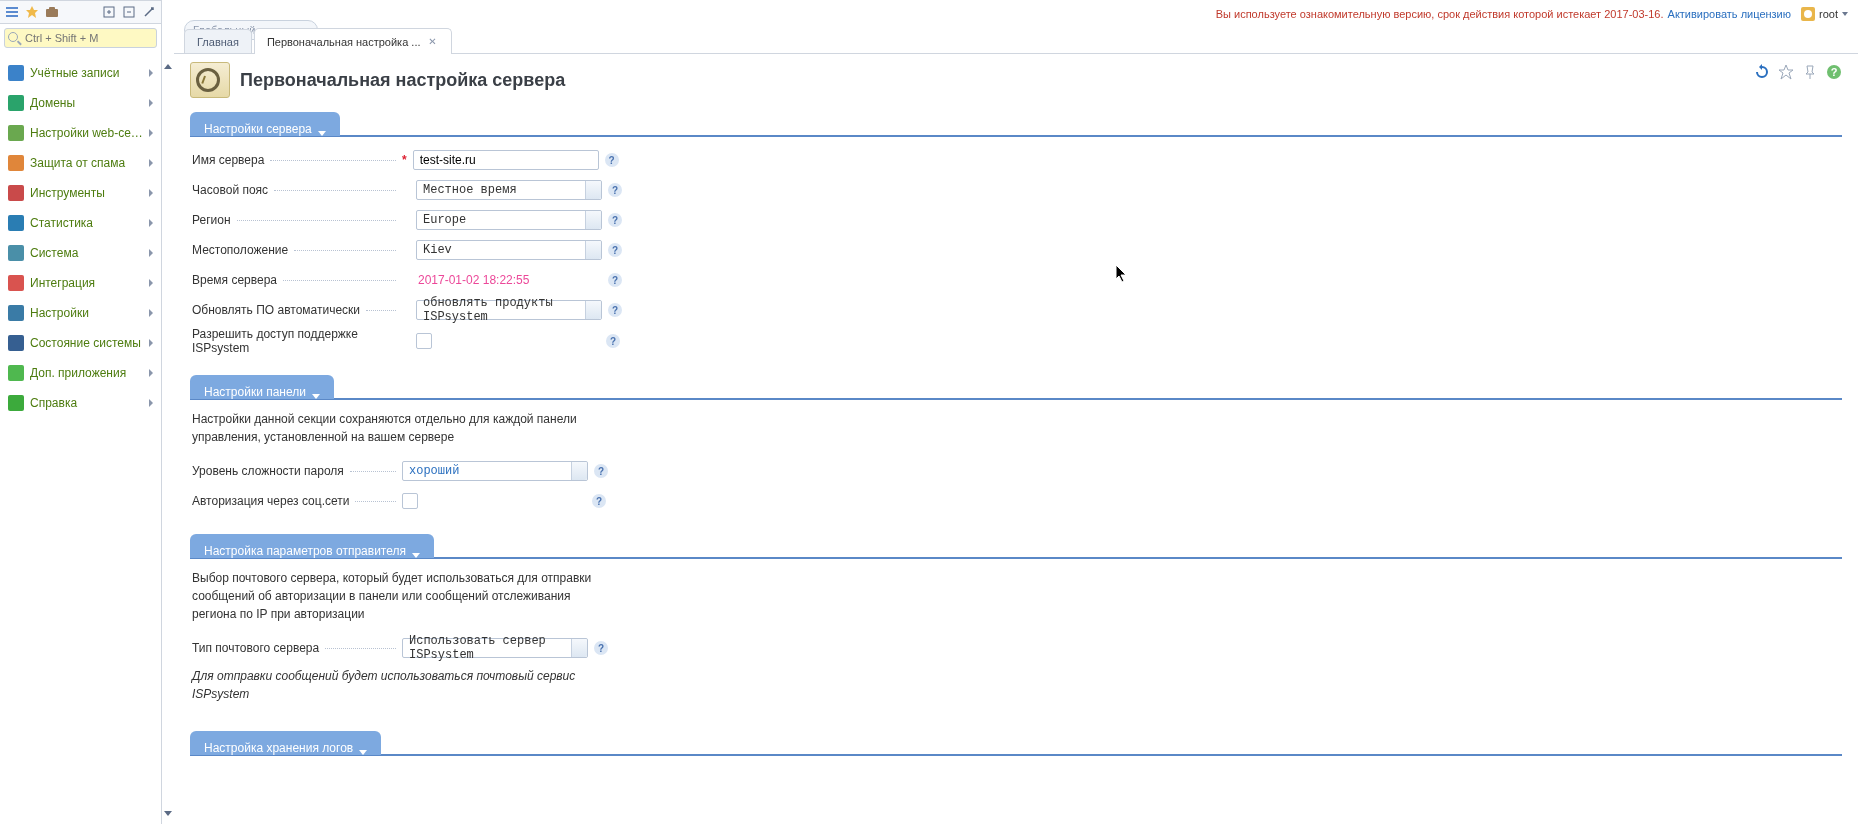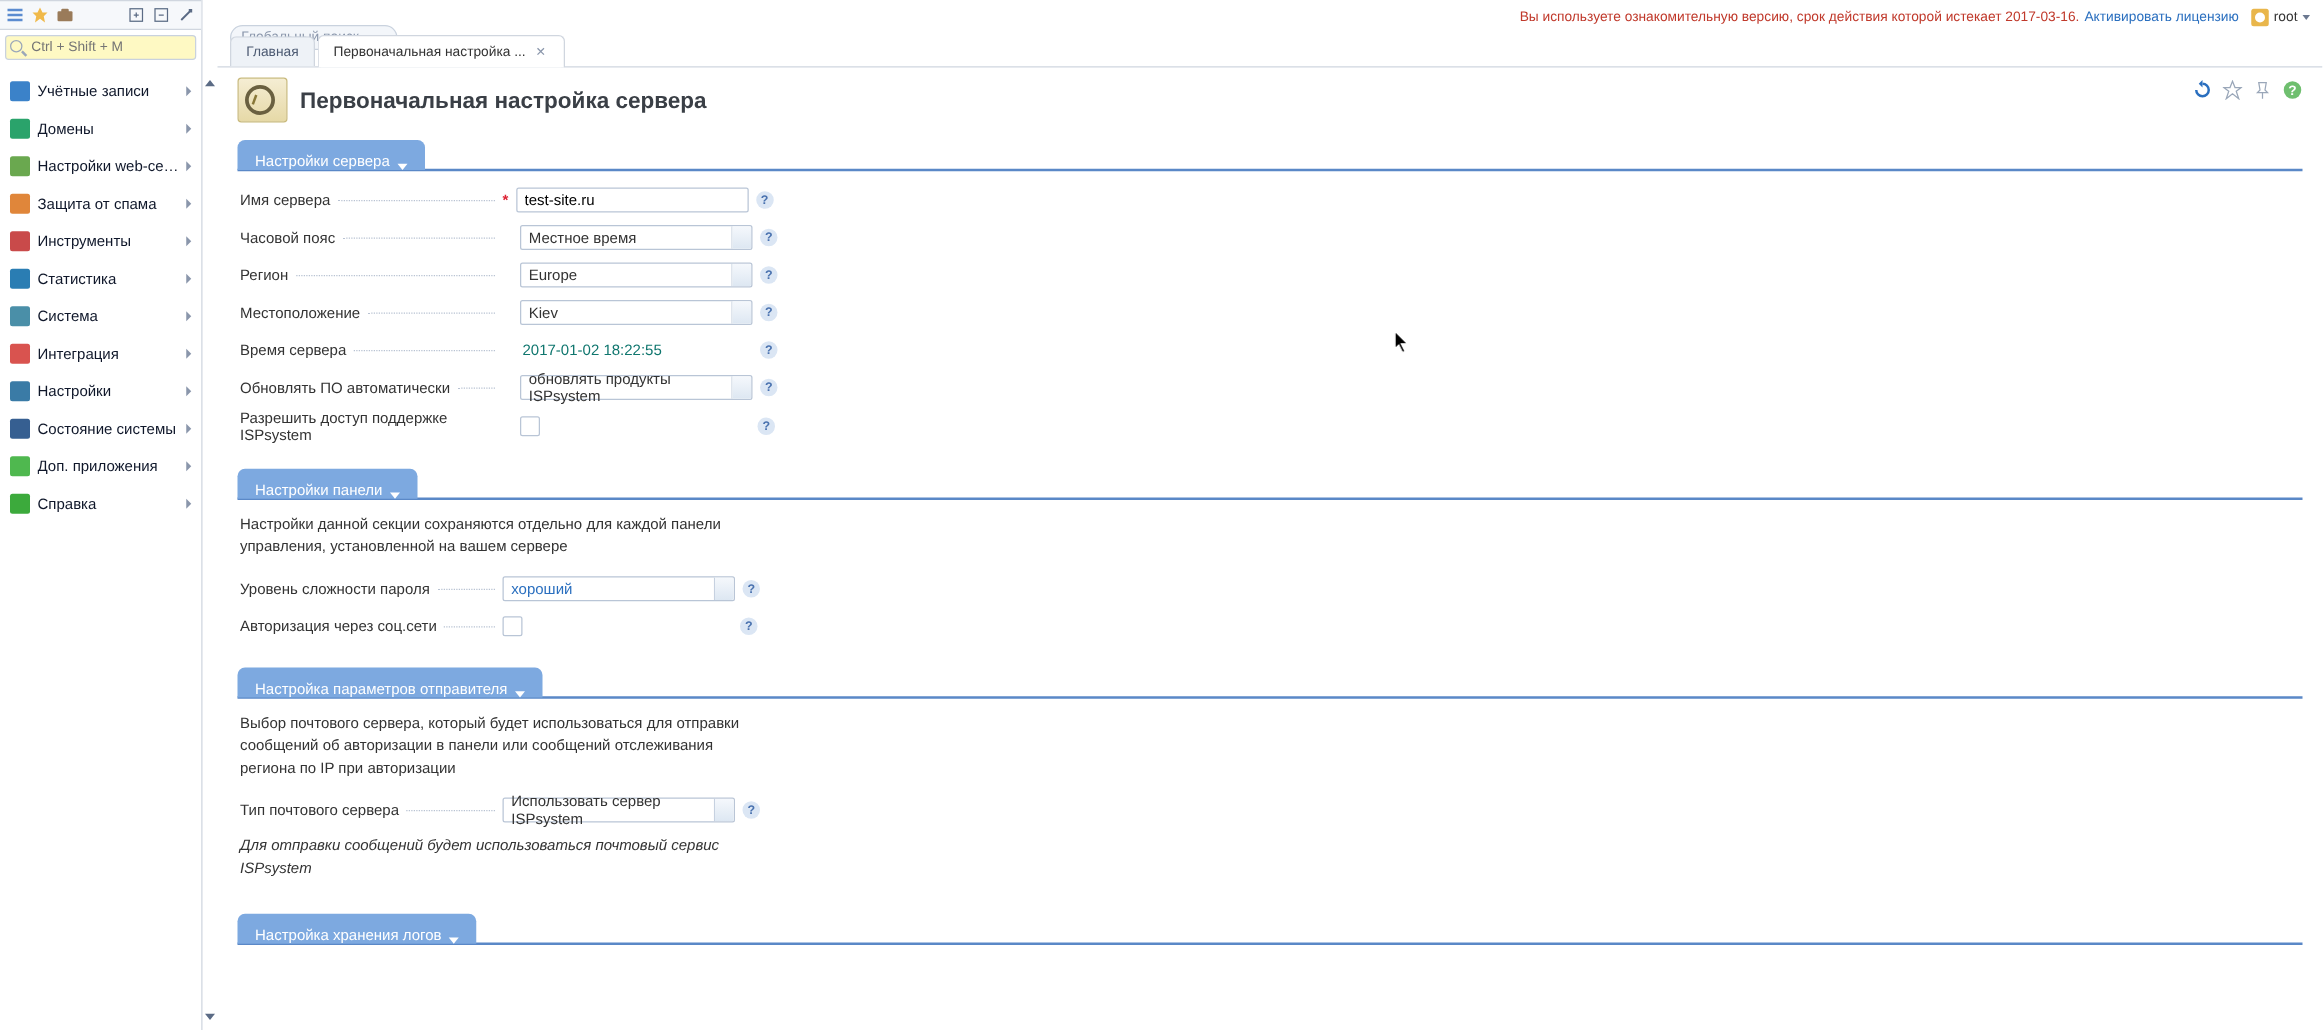--- a/index.html
+++ b/index.html
@@ -19,21 +19,21 @@
 .tb-ico { width:16px; height:16px; display:inline-flex; align-items:center; justify-content:center; cursor:pointer; }
 .tb-spacer { flex:1; }
 
 .search-box { padding:4px; }
 .search-box input { width:100%; height:20px; border:1px solid #c9d2de; border-radius:3px; padding:0 4px 0 20px; font-size:11px; color:#888; background:#fef9c3; }
 .search-wrap{position:relative;}
 .search-wrap .sicon{position:absolute; left:8px; top:8px; width:10px;height:10px;border:1.5px solid #9aa7b9;border-radius:50%;}
 .search-wrap .sicon::after{content:"";position:absolute;width:5px;height:1.5px;background:#9aa7b9;transform:rotate(45deg);left:8px;top:9px;}
 
 .nav { flex:1; overflow:auto; padding-top:6px;}
-.nav-item { display:flex; align-items:center; height:30px; padding:0 8px; cursor:pointer; color:#0f172a; }
+.nav-item { display:flex; align-items:center; height:30px; padding:0 8px; cursor:pointer; color:#4d7c0f; }
 .nav-ico { width:16px; height:16px; margin-right:6px; display:inline-block; border-radius:2px; }
 .nav-label { flex:1; font-size:12px; white-space:nowrap; overflow:hidden; text-overflow:ellipsis;}
 .chev { width:0;height:0;border-top:4px solid transparent;border-bottom:4px solid transparent;border-left:4px solid #8a96ab;}
 
 .scroll-hint{width:12px;flex:0 0 12px;display:flex;flex-direction:column;align-items:center;padding-top:64px;gap:0;}
 .scroll-caret{width:0;height:0;border-left:4px solid transparent;border-right:4px solid transparent;}
 .scroll-caret.up{border-bottom:5px solid #5b6b85;}
 .scroll-caret.down{border-top:5px solid #5b6b85;margin-top:auto;margin-bottom:8px;}
 
 
@@ -73,24 +73,24 @@
 .form-note-italic{font-style:italic;margin-top:6px;max-width:420px;}
 
 .frow{display:flex;align-items:center;min-height:26px;margin-bottom:4px;}
 .flabel{width:210px;position:relative;font-size:12px;color:#333;display:flex;align-items:center;}
 .dots{flex:1;border-bottom:1px dotted #b8c2d2;margin:0 6px;height:1px;align-self:flex-end;margin-bottom:6px;}
 .req{color:#d23; font-weight:bold; margin-right:6px;}
 .fctrl{display:flex;align-items:center;gap:6px;}
 .txt{width:186px;height:20px;border:1px solid #b9c5d6;border-radius:2px;padding:0 6px;font-size:12px;background:#fff;}
 .sel{width:186px;height:20px;border:1px solid #b9c5d6;border-radius:2px;background:#fff;display:flex;align-items:center;padding:0 18px 0 6px;position:relative;font-size:12px;cursor:pointer;}
 .sel::after{content:"";position:absolute;right:4px;top:5px;width:0;height:0;border-left:4px solid transparent;border-right:4px solid transparent;border-top:5px solid #6b7890;}
-.sel-wrap{position:relative;width:186px;}
+.sel-wrap{position:relative;width:186px;font-family:Liberation Mono, monospace;}
 .sel-btn{position:absolute;right:1px;top:1px;bottom:1px;width:16px;background:linear-gradient(#f5f8fc,#dde7f2);border-left:1px solid #c6d1e0;border-radius:0 2px 2px 0;}
 .chk{width:16px;height:16px;border:1px solid #b9c5d6;border-radius:2px;background:#fff;cursor:pointer;}
-.static-val{font-size:12px;color:#0f766e;padding-left:2px;}
+.static-val{font-size:12px;color:#ec4899;padding-left:2px;}
 .help{width:14px;height:14px;border-radius:50%;background:#dbe6f4;color:#4a72af;font-size:10px;font-weight:bold;display:inline-flex;align-items:center;justify-content:center;cursor:pointer;}
 .sel.blue{color:#2a6fbf;}
 
 svg{display:block;}
 
 .cursor-arrow{position:fixed;left:1115px;top:264px;width:14px;height:20px;pointer-events:none;}
 </style>
 </head>
 <body>
 

